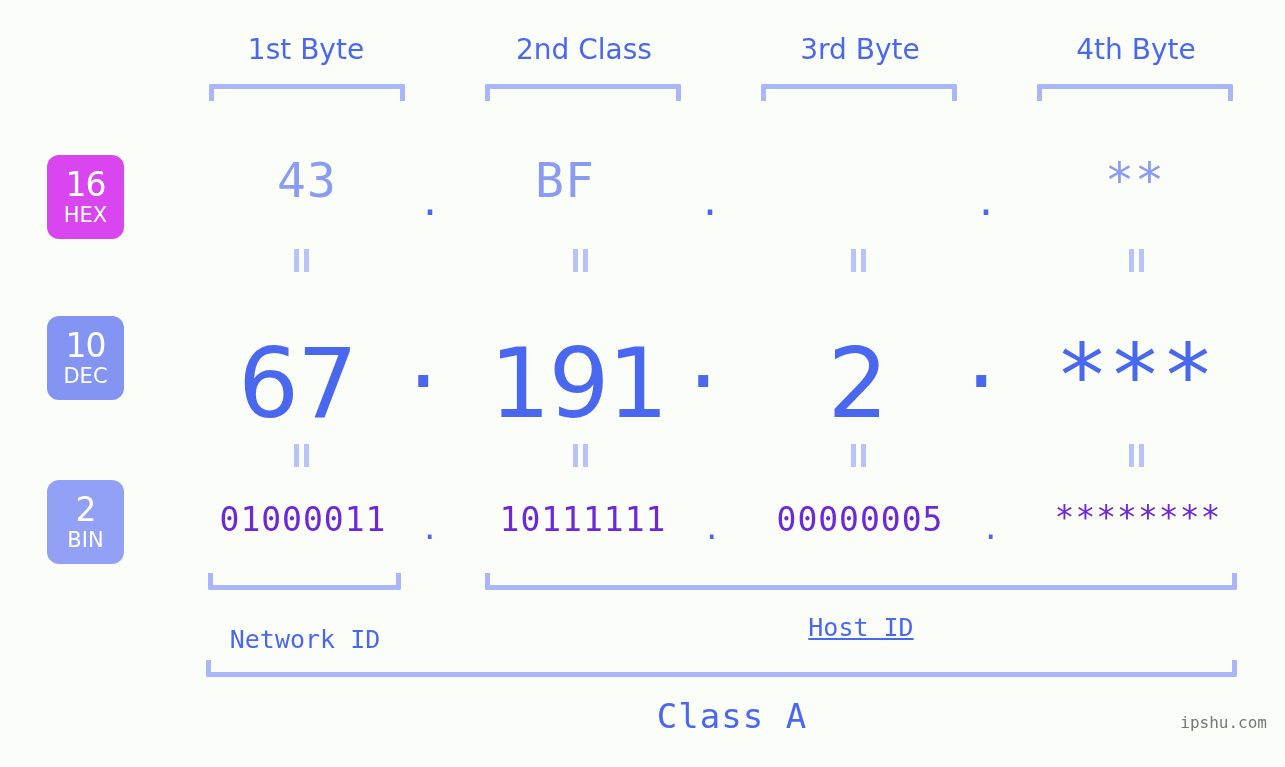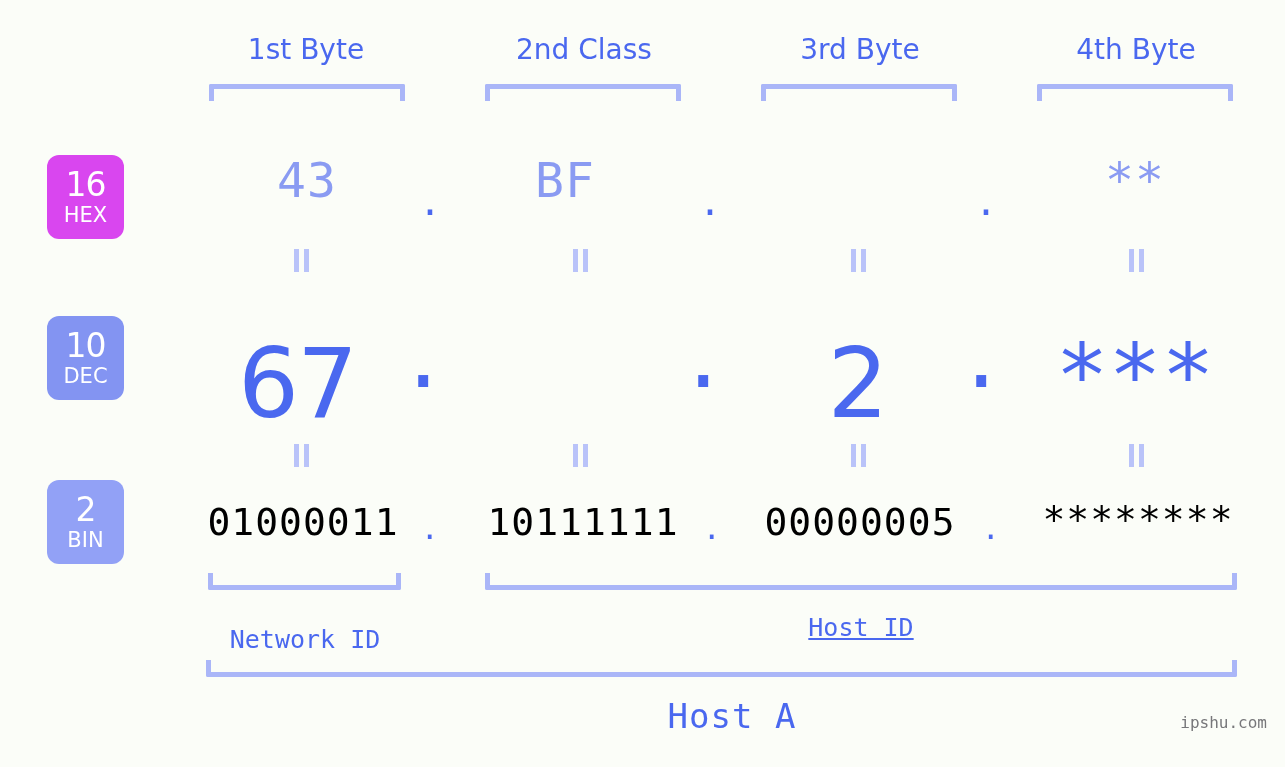--- a/index.html
+++ b/index.html
@@ -108,23 +108,23 @@
     margin-top: 28px;
   }
   .dec-val.stars {
     font-family: "DejaVu Sans Mono", monospace;
     font-size: 88px;
     letter-spacing: 0px;
   }
   
   .bin-val {
     font-family: "DejaVu Sans Mono", monospace;
-    font-size: 38px;
-    font-weight: 400;
-    color: #000000;
+    font-size: 33px;
+    font-weight: 400;
+    color: #6d28d9;
     top: 500px;
     letter-spacing: 1px;
   }
 
   
   .dot {
     position: absolute;
     color: #4a68ef;
     font-family: "DejaVu Sans", sans-serif;
     line-height: 1;
@@ -229,20 +229,21 @@
       <i class="a"></i>
       <i class="b"></i>
     </div>
   <div class="eq-mark" style="left:1127px;top:249px;">
       <i class="a"></i>
       <i class="b"></i>
     </div>
 
   <div class="cell dec-val" style="left:197px;width:200px;">67</div>
   <div class="dot dec-dot" style="left:408px;top:306px;">.</div>
+  <div class="cell dec-val" style="left:478px;width:200px;">191</div>
   <div class="dot dec-dot" style="left:688px;top:306px;">.</div>
   <div class="cell dec-val" style="left:757px;width:200px;">2</div>
   <div class="dot dec-dot" style="left:966px;top:306px;">.</div>
   <div class="cell dec-val stars" style="left:1035px;width:200px;top:296px;">***</div>
 
   <div class="eq-mark" style="left:292px;top:444px;">
       <i class="a"></i>
       <i class="b"></i>
     </div>
   <div class="eq-mark" style="left:571px;top:444px;">
@@ -266,17 +267,17 @@
   <div class="dot bin-dot" style="left:985px;top:509px;">.</div>
   <div class="cell bin-val" style="left:1038px;width:200px;top:498px;">********</div>
 
   <div class="bottom-bracket" style="left:208px;top:573px;width:193px;"></div>
   <div class="bottom-bracket" style="left:485px;top:573px;width:752px;"></div>
 
   <div class="section-label" style="left:205px;top:613px;width:200px;margin-top:12px;">Network ID</div>
   <div class="section-label" style="left:761px;top:613px;width:200px;text-decoration:underline;">Host ID</div>
 
   <div class="bottom-bracket" style="left:206px;top:660px;width:1031px;"></div>
-  <div class="class-label" style="left:632px;top:696px;width:200px;">Host A</div>
+  <div class="class-label" style="left:632px;top:696px;width:200px;">Class A</div>
 
   <div id="watermark">ipshu.com</div>
 
 </div>
 
 </body></html>

